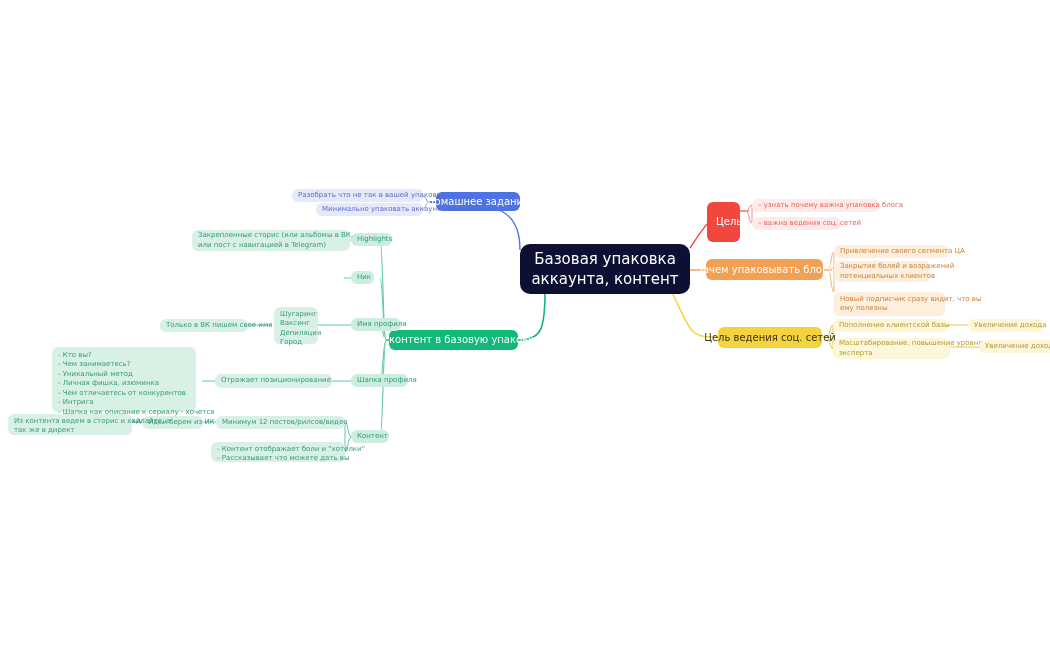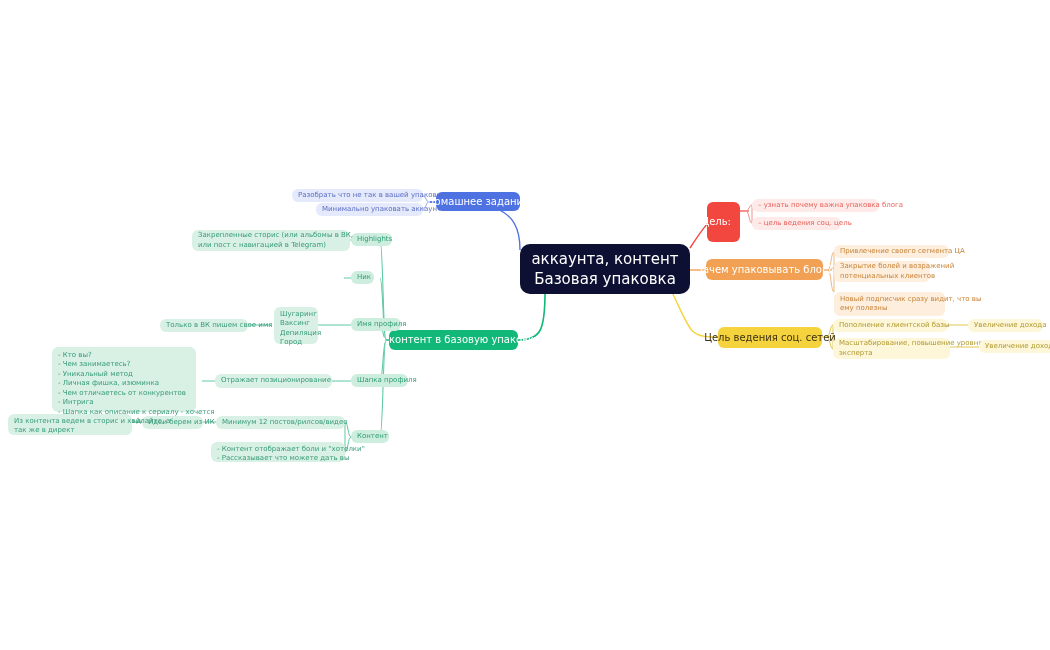--- a/index.html
+++ b/index.html
@@ -5,21 +5,21 @@
   html,body{margin:0;padding:0;background:#ffffff;}
   body{width:1050px;height:650px;position:relative;overflow:hidden;
        font-family:"DejaVu Sans","Liberation Sans",sans-serif;}
   #canvas{position:absolute;left:0;top:0;width:1050px;height:650px;}
   svg.links{position:absolute;left:0;top:0;width:1050px;height:650px;pointer-events:none;}
   .node{position:absolute;box-sizing:border-box;border-radius:6px;
         display:flex;align-items:center;white-space:pre;line-height:1.35;}
   .node.center{border-radius:10px;justify-content:center;text-align:center;
         background:#0d1033;color:#ffffff;font-size:15px;padding:10px 14px;
         flex-direction:column;}
-  .t-red-main{background:#f2473f;color:#ffffff;font-size:10px;padding:20px 9px;justify-content:flex-end;}
+  .t-red-main{background:#f2473f;color:#ffffff;font-size:10px;padding:20px 9px;justify-content:flex-start;}
   .t-red-leaf{background:#fdeae9;color:#e8635c;font-size:7px;padding:4px 6px;}
   .t-org-main{background:#f2a154;color:#ffffff;font-size:10px;padding:5px 10px;justify-content:center;}
   .t-org-leaf{background:#fdeedd;color:#c98337;font-size:7px;padding:4px 6px;}
   .t-yel-main{background:#f5d33d;color:#3d3213;font-size:10px;padding:5px 10px;justify-content:center;}
   .t-yel-leaf{background:#fdf6d8;color:#b09a2e;font-size:7px;padding:4px 6px;}
   .t-blue-main{background:#4f72e3;color:#ffffff;font-size:10px;padding:5px 10px;justify-content:center;}
   .t-blue-leaf{background:#e4e9fb;color:#5b6fc4;font-size:7px;padding:4px 6px;}
   .t-grn-main{background:#11b878;color:#ffffff;font-size:10px;padding:5px 10px;justify-content:center;}
   .t-grn-mid{background:#cdeede;color:#2e9c74;font-size:7px;padding:4px 6px;}
   .t-grn-leaf{background:#d9f0e5;color:#379c78;font-size:7px;padding:4px 6px;}
@@ -80,42 +80,42 @@
     <path d="M215,381 L202,381" stroke="#5fc9a3" stroke-width="1" fill="none"></path>
 
     <path d="M351,437 C348,437 348,422 345,422" stroke="#5fc9a3" stroke-width="1" fill="none"></path>
     <path d="M351,437 C348,437 348,452 345,452" stroke="#5fc9a3" stroke-width="1" fill="none"></path>
     <path d="M345,422 L345,452" stroke="#5fc9a3" stroke-width="1" fill="none"></path>
     <path d="M216,422 L203,422" stroke="#5fc9a3" stroke-width="1" fill="none"></path>
     <path d="M142,422 L132,422" stroke="#5fc9a3" stroke-width="1" fill="none"></path>
   </svg>
 
   <div class="node center" style="left:520px;top:244px;width:170px;height:50px;">
+    <span class="txt">Базовая упаковка</span>
     <span class="txt">аккаунта, контент</span>
-    <span class="txt">Базовая упаковка</span>
   </div>
 
   <div class="node t-blue-main" style="left:436px;top:192px;width:84px;height:19px;">
     <span>Домашнее задание</span>
   </div>
   <div class="node t-blue-leaf" style="left:292px;top:189px;width:131px;height:13px;">
     <span>Разобрать что не так в вашей упаковке</span>
   </div>
   <div class="node t-blue-leaf" style="left:316px;top:203px;width:107px;height:13px;">
     <span>Минимально упаковать аккаунт</span>
   </div>
 
   <div class="node t-red-main" style="left:707px;top:202px;width:33px;height:18px;">
     <span>Цель:</span>
   </div>
   <div class="node t-red-leaf" style="left:752px;top:199px;width:127px;height:13px;">
     <span>– узнать почему важна упаковка блога</span>
   </div>
   <div class="node t-red-leaf" style="left:752px;top:217px;width:89px;height:13px;">
-    <span>– цель ведения соц. цель</span>
+    <span>– важна ведения соц. сетей</span>
   </div>
 
   <div class="node t-org-main" style="left:706px;top:259px;width:117px;height:21px;">
     <span>Зачем упаковывать блог?</span>
   </div>
   <div class="node t-org-leaf" style="left:834px;top:245px;width:115px;height:13px;">
     <span>Привлечение своего сегмента ЦА</span>
   </div>
   <div class="node t-org-leaf" style="left:834px;top:261px;width:96px;height:21px;">
     <span>Закрытие болей и возражений

